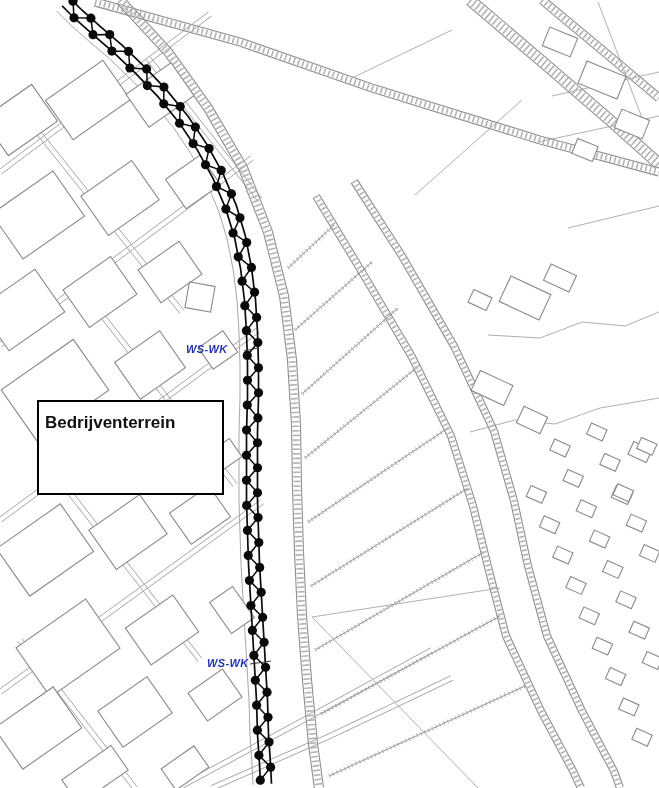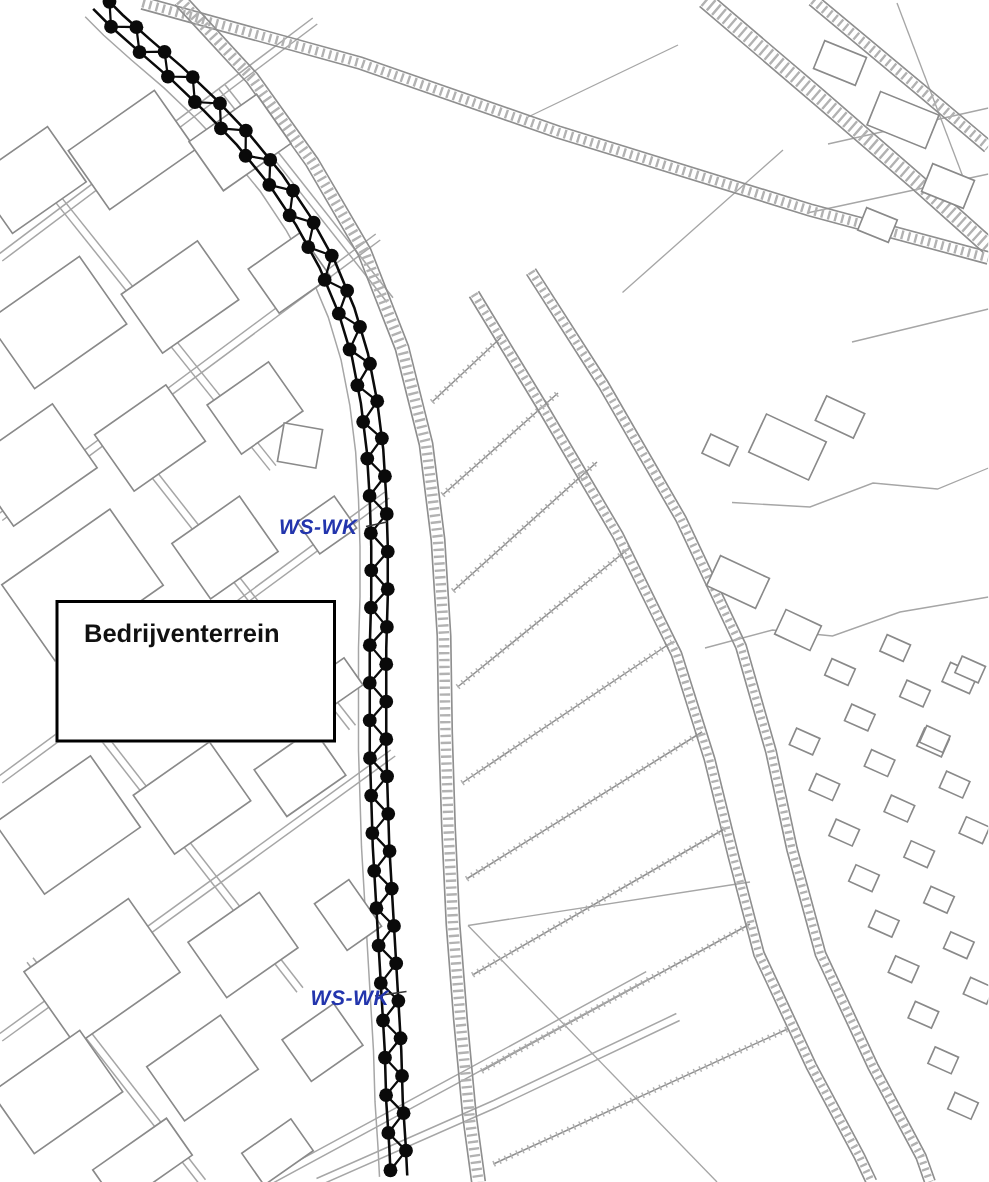--- a/index.html
+++ b/index.html
@@ -2,27 +2,27 @@
 <html><head>
 <meta charset="utf-8">
 <style>
   html,body{margin:0;padding:0;background:#fff;}
   #viewport{position:relative;width:659px;height:788px;overflow:hidden;background:#fff;
             font-family:"Liberation Sans",sans-serif;}
   #mapsvg{position:absolute;left:0;top:0;}
   #area-label-box{
     position:absolute;left:37px;top:400px;width:187px;height:95px;
     box-sizing:border-box;border:2.5px solid #000;background:#fff;
-    padding:11px 4px 0 17px;z-index:5;
+    padding:11px 4px 0 6px;z-index:5;
   }
   .area-line{font-weight:bold;font-size:17px;color:#111;line-height:20px;}
   .area-line2{margin-top:25px;}
   .zone-label{
     position:absolute;z-index:4;white-space:nowrap;
-    font-style:italic;font-weight:bold;font-size:14px;letter-spacing:.4px;
+    font-style:italic;font-weight:bold;font-size:11px;letter-spacing:.4px;
     color:#2335ad;
   }
 </style>
 </head>
 <body>
 
 <div id="viewport">
   <svg id="mapsvg" width="659" height="788" viewBox="0 0 659 788">
       <g>
         <path d="M470.0 432.0 L 515.0 420.0 L 555.0 424.0 L 600.0 408.0 L 659.0 398.0" fill="none" stroke="#a6a6a6" stroke-width="0.9"></path>

